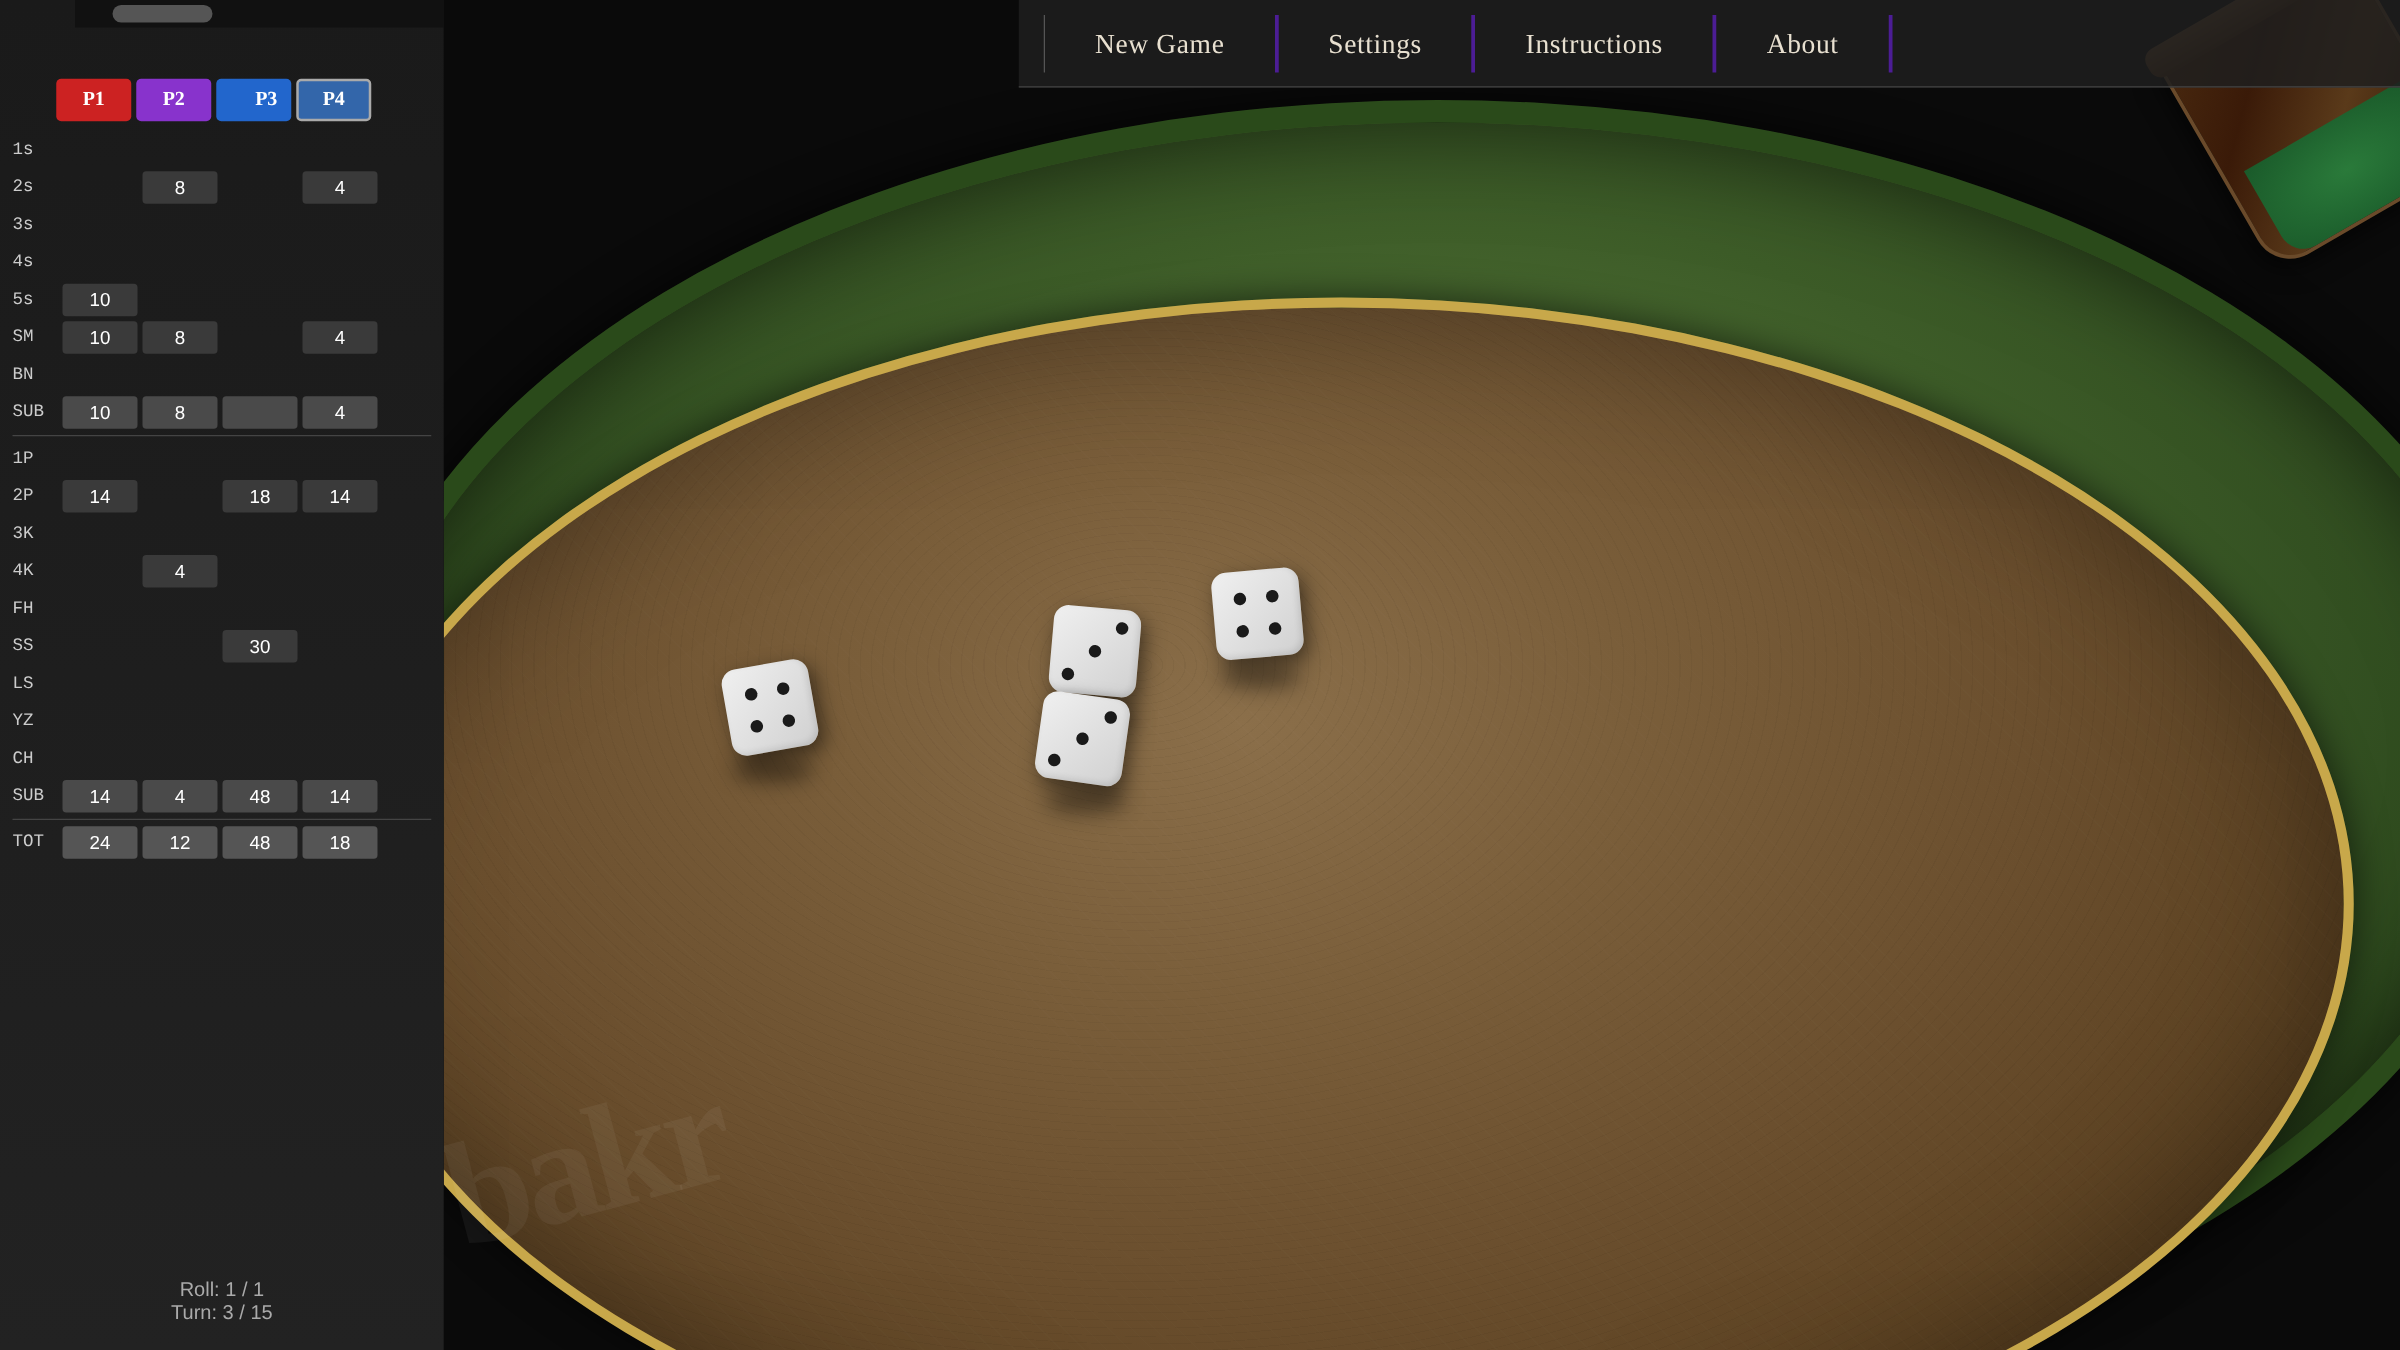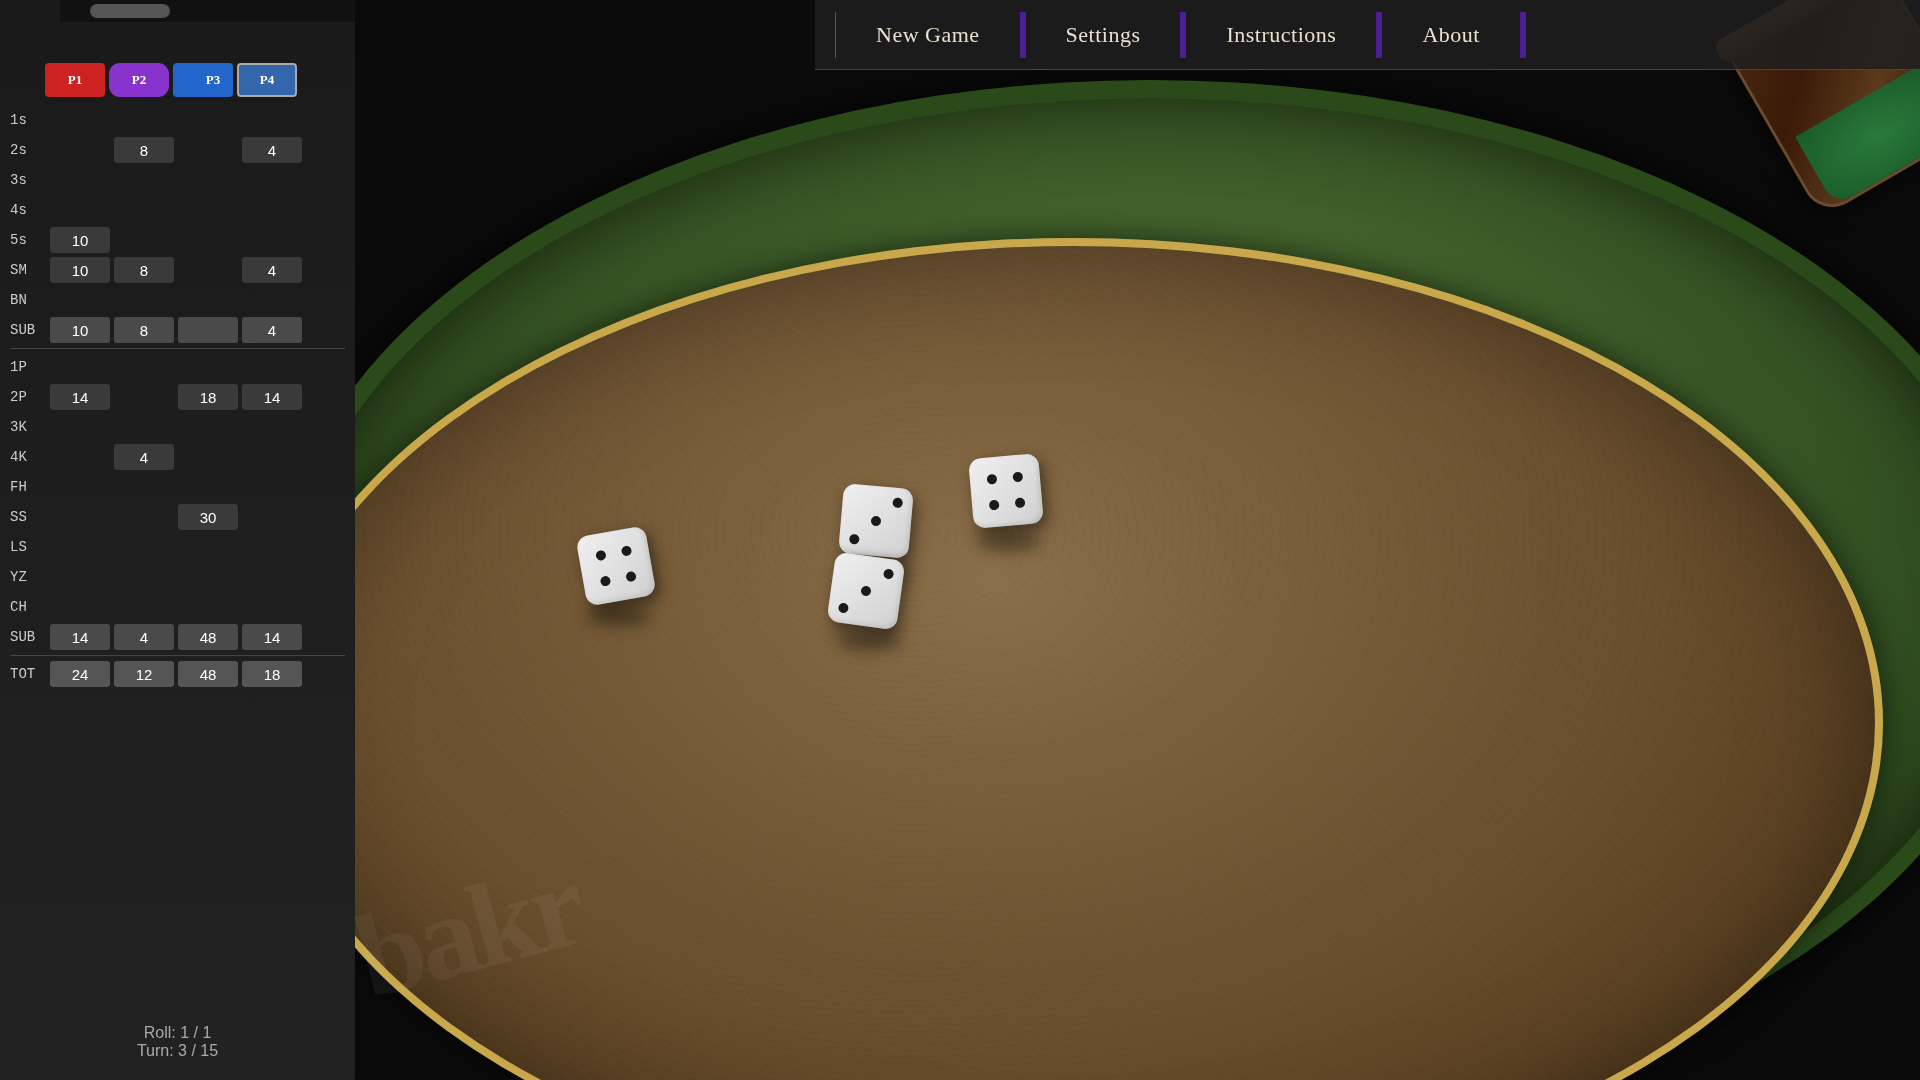--- a/index.html
+++ b/index.html
@@ -25,21 +25,21 @@
       justify-content: flex-start;
       padding-left: 20px;
       z-index: 100;
       border-bottom: 1px solid #444;
     }
     .nav-btn {
       color: #e8e0d0;
       font-size: 22px;
       padding: 10px 40px;
       cursor: pointer;
-      border-right: 6px solid #4c1d95;
+      border-right: 3px solid #4c1d95;
       letter-spacing: 0.5px;
     }
     .nav-btn:first-child { border-left: 1px solid #555; }
 
     
     #scorecard {
       position: absolute;
       top: 0;
       left: 0;
       width: 355px;
@@ -57,26 +57,26 @@
       gap: 4px;
     }
     .player-badge {
       width: 60px;
       height: 34px;
       border-radius: 4px;
       display: flex;
       align-items: center;
       justify-content: center;
       font-weight: bold;
-      font-size: 13px;
+      font-size: 16px;
       color: #fff;
       flex-shrink: 0;
     }
     .p1-badge { background: #cc2222; }
-    .p2-badge { background: #8833cc; border-radius: 11px; }
+    .p2-badge { background: #8833cc; }
     .p3-badge { background: #2266cc; padding-left: 20px; }
     .p4-badge { background: #3366aa; border: 2px solid #aaa; }
 
     
     .score-row {
       display: flex;
       align-items: center;
       padding: 2px 10px 2px 10px;
       min-height: 28px;
     }

